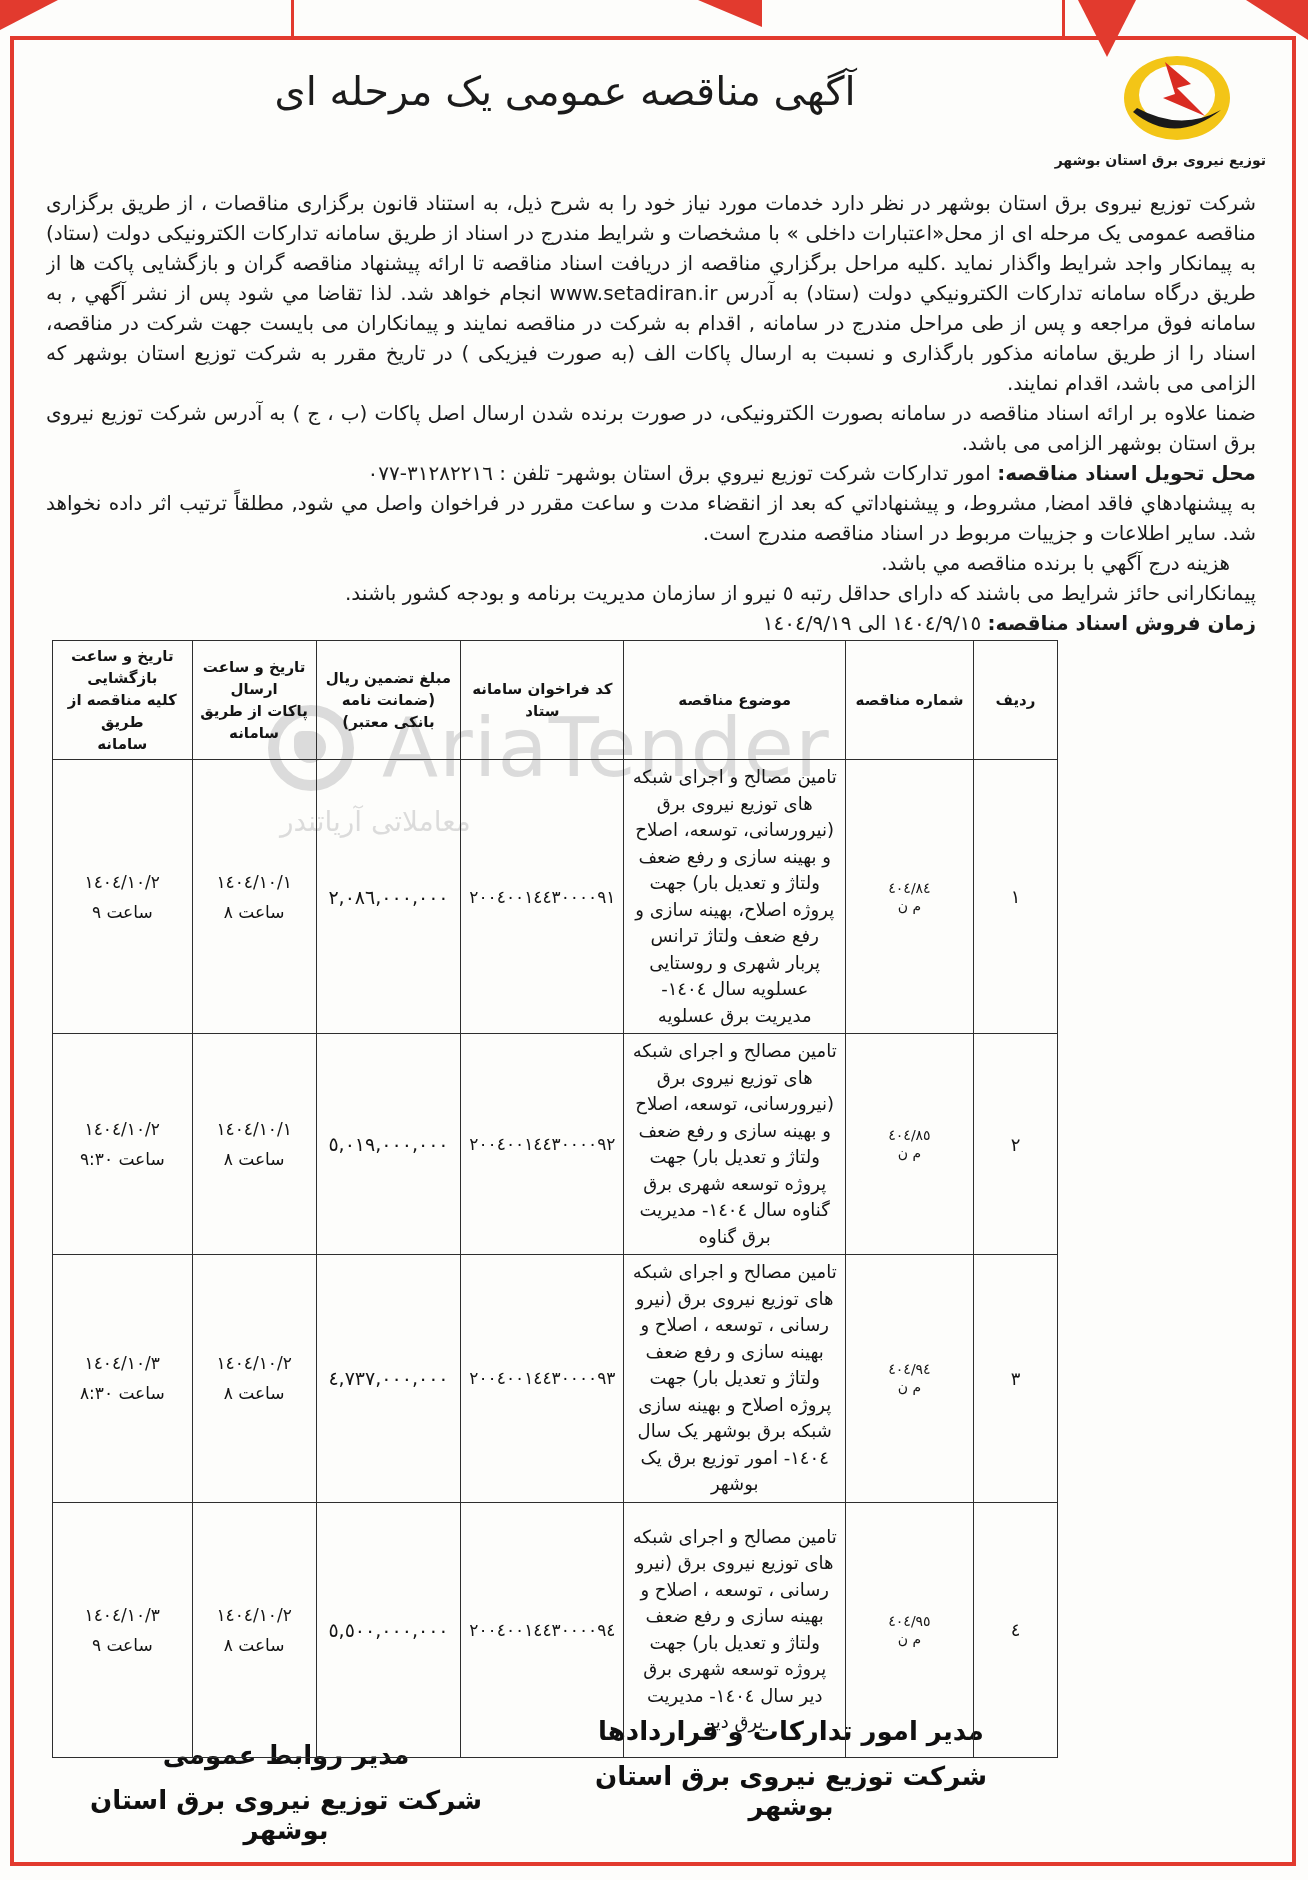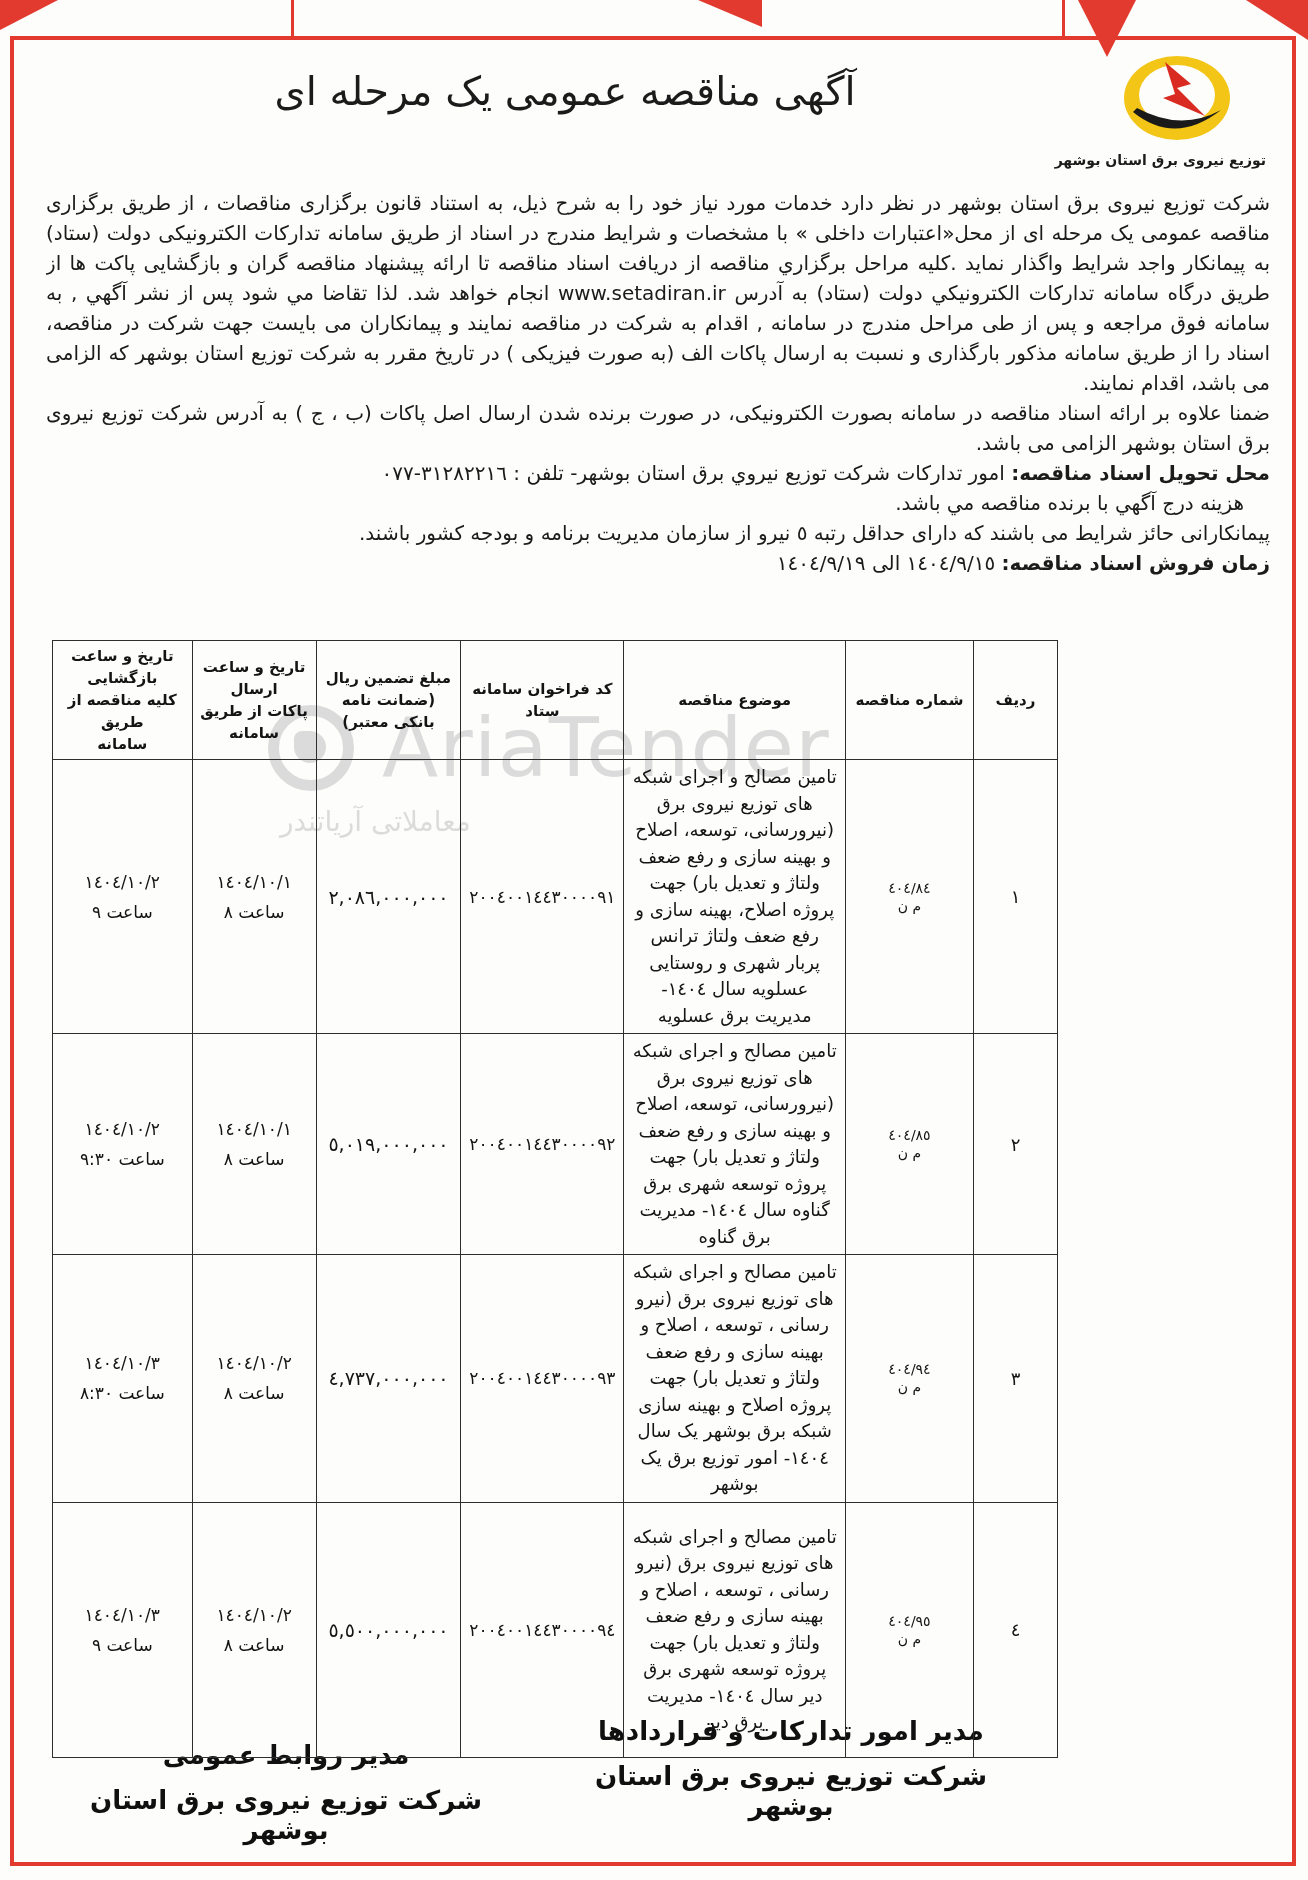--- a/index.html
+++ b/index.html
@@ -15,21 +15,21 @@
   .tri-tr{left:1246px;top:0;width:62px;height:40px;clip-path:polygon(0 0,100% 0,100% 100%);}
   .vline-a{left:291px;top:0;width:3px;height:36px;}
   .vline-b{left:1062px;top:0;width:3px;height:36px;}
 
   .header{position:absolute;top:54px;right:42px;left:42px;height:132px;display:flex;align-items:flex-start;}
   .logo-wrap{width:178px;text-align:center;flex:0 0 auto;}
   .logo-caption{font-size:14px;font-weight:bold;margin-top:2px;white-space:nowrap;}
   .title-wrap{flex:1;text-align:center;padding-top:14px;}
   .page-title{font-size:40px;font-weight:normal;text-align:center;}
 
-  .body-block{position:absolute;top:188px;right:38px;left:46px;max-height:452px;overflow:hidden;
+  .body-block{position:absolute;top:188px;right:52px;left:46px;max-height:452px;overflow:hidden;
               font-size:20px;line-height:30px;text-align:justify;}
   .body-block p{margin:0;}
   .indent{padding-right:26px;}
   b{font-weight:bold;}
 
   table.tender{position:absolute;top:640px;left:52px;width:1006px;border-collapse:collapse;z-index:2;
                font-family:inherit;color:#141414;}
   .tender th,.tender td{border:1.5px solid var(--line);text-align:center;vertical-align:middle;padding:4px 8px;}
   .tender th{font-size:15px;line-height:22px;font-weight:bold;padding:4px 5px;}
   .pre{white-space:pre-line;}
@@ -83,20 +83,21 @@
     </div>
     <div class="title-wrap">
       <span class="page-title">آگهی مناقصه عمومی یک مرحله ای</span>
     </div>
   </div>
 
   <div class="body-block">
     <p>شرکت توزیع نیروی برق استان بوشهر در نظر دارد خدمات مورد نیاز خود را به شرح ذیل، به استناد قانون برگزاری مناقصات ، از طریق برگزاری مناقصه عمومی یک مرحله ای از محل«اعتبارات داخلی » با مشخصات و شرایط مندرج در اسناد از طریق سامانه تدارکات الکترونیکی دولت (ستاد) به پیمانکار واجد شرایط واگذار نماید .کلیه مراحل برگزاري مناقصه از دریافت اسناد مناقصه تا ارائه پیشنهاد مناقصه گران و بازگشایی پاکت ها از طریق درگاه سامانه تدارکات الکترونیکي دولت (ستاد) به آدرس www.setadiran.ir انجام خواهد شد. لذا تقاضا مي شود پس از نشر آگهي , به سامانه فوق مراجعه و پس از طی مراحل مندرج در سامانه , اقدام به شرکت در مناقصه نمایند و پیمانکاران می بایست جهت شرکت در مناقصه، اسناد را از طریق سامانه مذکور بارگذاری و نسبت به ارسال پاکات الف (به صورت فیزیکی ) در تاریخ مقرر به شرکت توزیع استان بوشهر که الزامی می باشد، اقدام نمایند.</p>
     <p>ضمنا علاوه بر ارائه اسناد مناقصه در سامانه بصورت الکترونیکی، در صورت برنده شدن ارسال اصل پاکات (ب ، ج ) به آدرس شرکت توزیع نیروی برق استان بوشهر الزامی می باشد.</p>
     <p><b>محل تحویل اسناد مناقصه:</b><span> امور تدارکات شرکت توزیع نیروي برق استان بوشهر- تلفن : ٣١٢٨٢٢١٦-٠٧٧</span></p>
+    <p>به پیشنهادهاي فاقد امضا, مشروط، و پیشنهاداتي که بعد از انقضاء مدت و ساعت مقرر در فراخوان واصل مي شود, مطلقاً ترتیب اثر داده نخواهد شد. سایر اطلاعات و جزییات مربوط در اسناد مناقصه مندرج است.</p>
     <p class="indent">هزینه درج آگهي با برنده مناقصه مي باشد.</p>
     <p>پیمانکارانی حائز شرایط می باشند که دارای حداقل رتبه ٥ نیرو از سازمان مدیریت برنامه و بودجه کشور باشند.</p>
     <p><b>زمان فروش اسناد مناقصه:</b><span> ١٤٠٤/٩/١٥ الی ١٤٠٤/٩/١٩</span></p>
   </div>
 
   <div class="watermark">
     <div class="wm-row">
       <div class="wm-ring"></div>
       <span class="wm-latin">AriaTender</span>
     </div>

